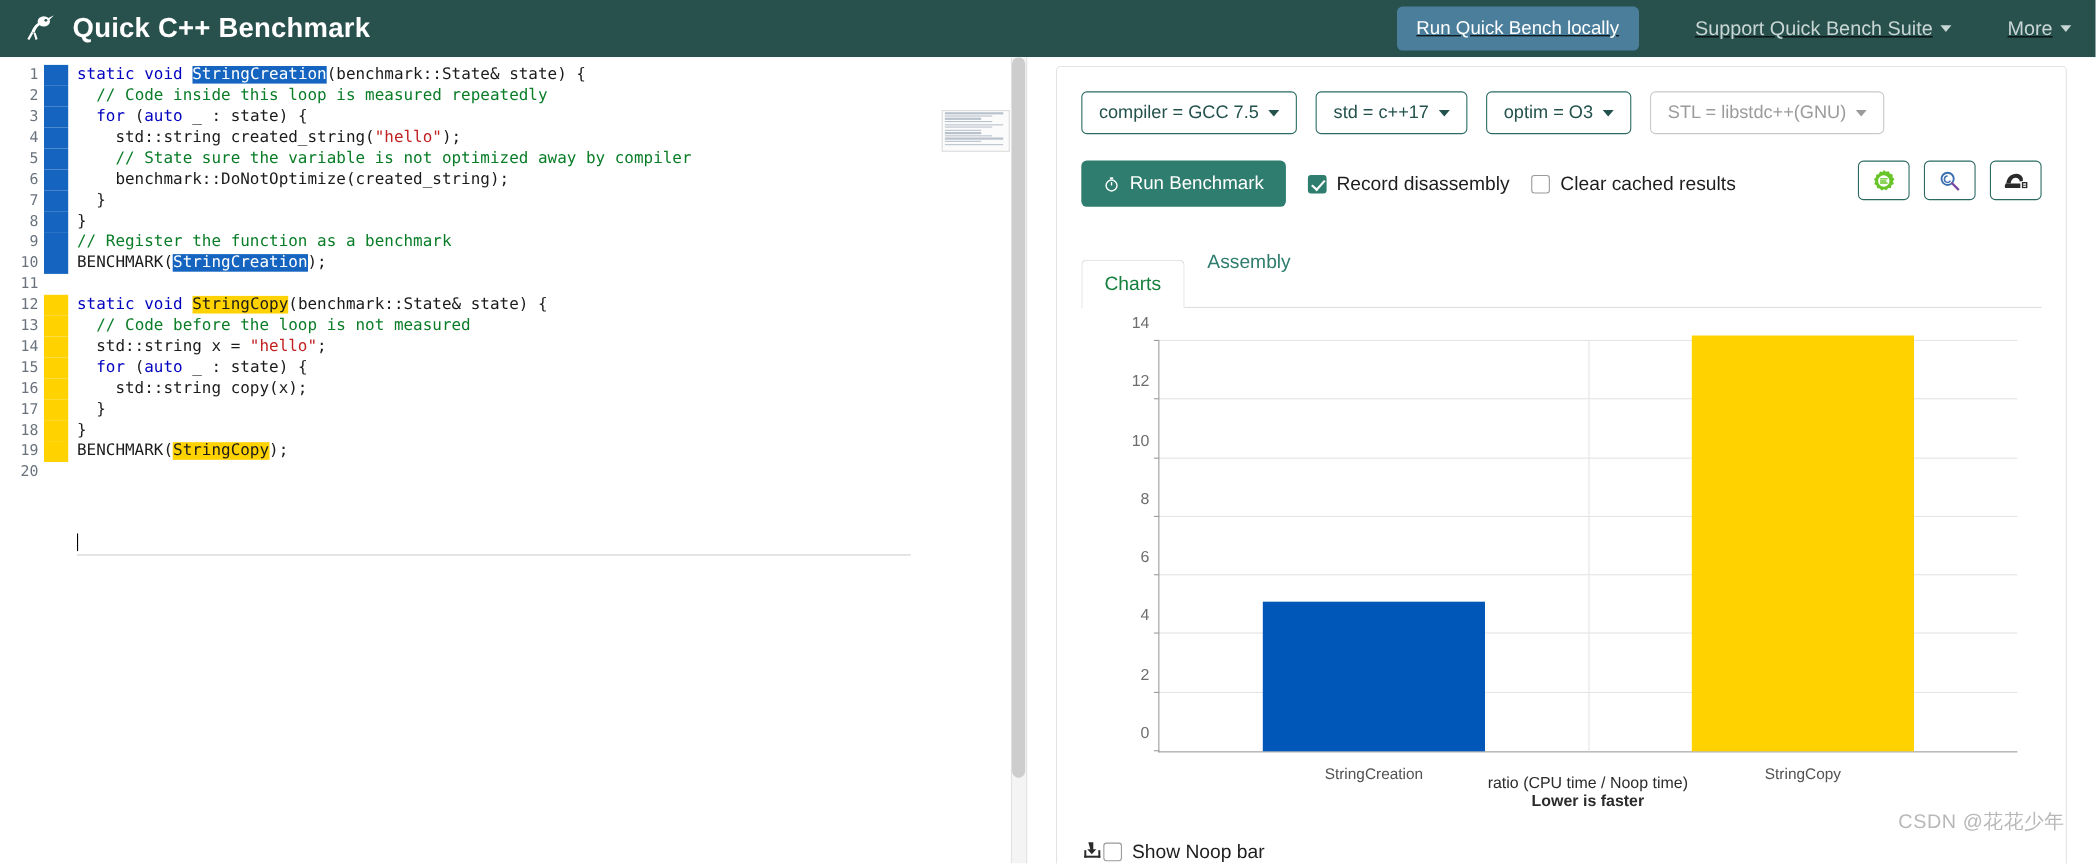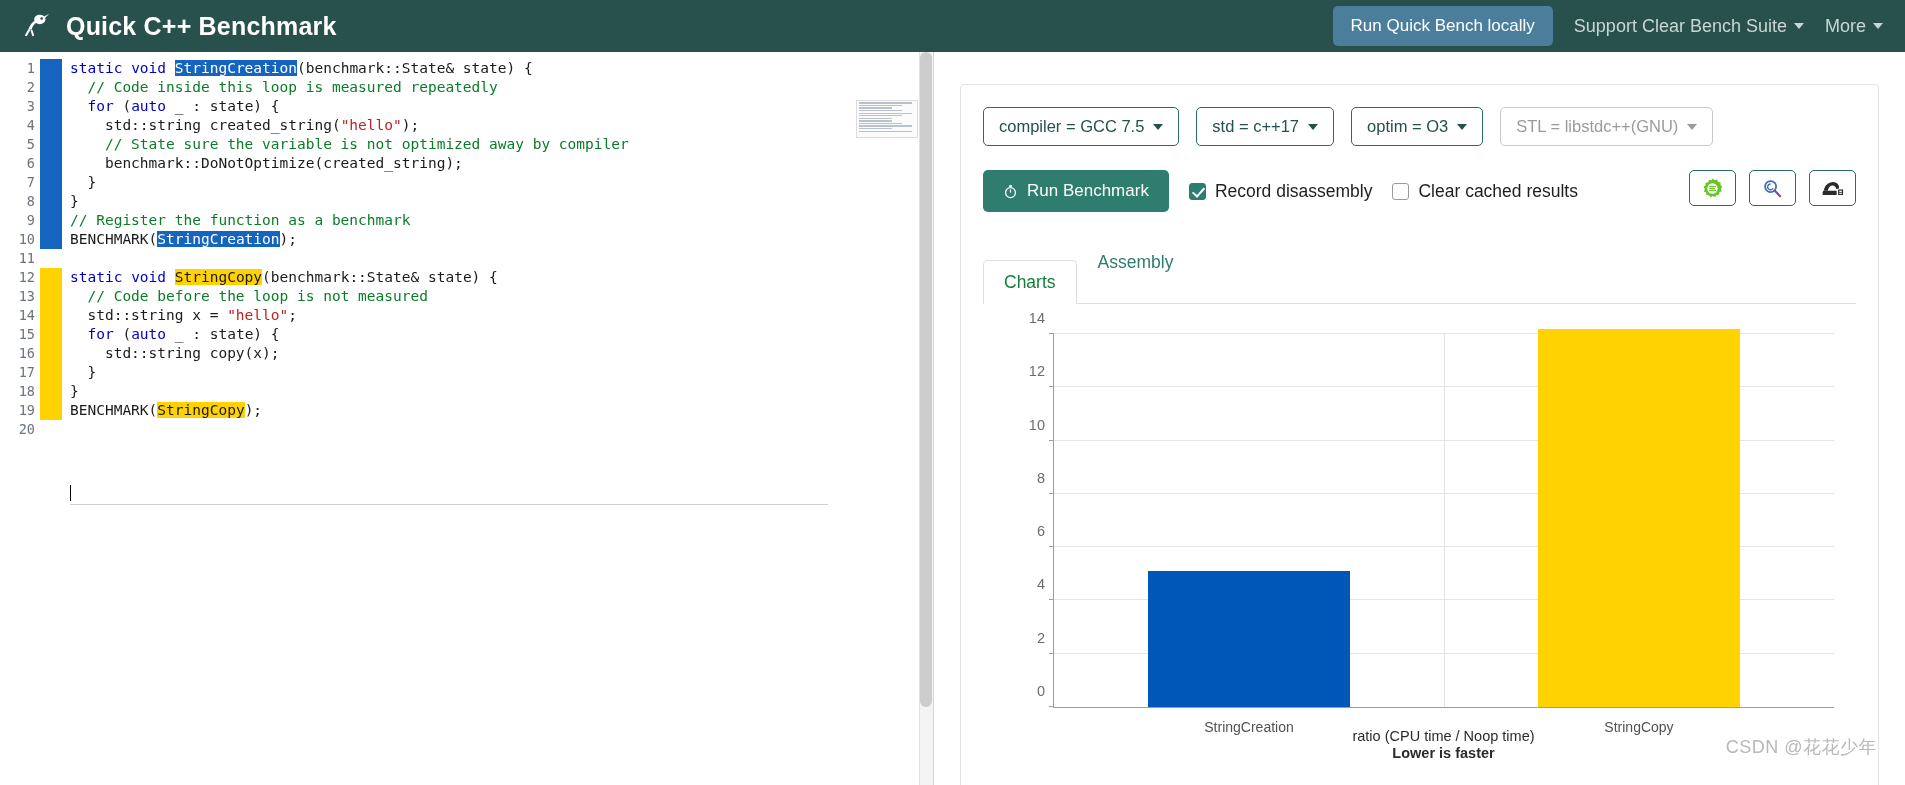--- a/index.html
+++ b/index.html
@@ -20,21 +20,21 @@
     padding:0 22px 0 22px;
     position:relative;
   }
   #brand { display:flex; align-items:center; gap:14px; }
   #brand-logo { width:30px; height:30px; display:block; }
   #brand-title {
     color:#ffffff; font-size:25px; font-weight:600;
     letter-spacing:.2px; white-space:nowrap;text-align:right;
   }
   #nav-right {
-    margin-left:auto; display:flex; align-items:center; gap:21px;
+    margin-left:auto; display:flex; align-items:center; gap:51px;text-decoration:underline;
   }
   #run-local-btn {
     background:#4a7e9b; color:#ffffff;
     border:none; border-radius:5px;
     font-size:17px; font-family:"Liberation Sans", sans-serif;
     padding:10px 18px; cursor:pointer; white-space:nowrap;
   }
   .nav-link {
     color:#c9d6d4; font-size:18px; white-space:nowrap;
     display:flex; align-items:center; gap:7px; cursor:pointer;
@@ -98,21 +98,21 @@
     position:absolute; right:0; top:0; width:14px; height:100%;
     background:#f4f4f4; border-left:1px solid #e2e2e2;
   }
   #editor-scrollbar-thumb {
     position:absolute; right:1px; top:0; width:12px; height:655px;
     background:#cdcdcd; border-radius:6px;
   }
 
   
   #right-pane {
-    flex:1; background:#ffffff; padding:32px 26px 0 26px;
+    flex:1; background:#ffffff; padding:8px 26px 0 26px;
     position:relative; overflow:hidden;
   }
   #controls-card {
     border:1px solid #e3e3e3; border-radius:4px;
     padding:22px 22px 18px 22px; background:#ffffff;
     min-height:640px;
   }
   #opts-row { display:flex; gap:17px; align-items:center; margin-bottom:24px; }
   .opt-btn {
     border:1px solid #2b6b63; border-radius:5px;
@@ -211,21 +211,21 @@
         <path d="M7 19 l-4 7 2 1 4 -7 z"></path>
         <path d="M9 20 l2 7 2 -1 -2 -6 z"></path>
         <circle cx="21" cy="8" r="1.4" fill="#28514e"></circle>
       </g>
     </svg>
     <span id="brand-title">Quick C++ Benchmark</span>
   </div>
   <div id="nav-right">
     <button id="run-local-btn">Run Quick Bench locally</button>
     <div class="nav-link">
-      <span>Support Clear Bench Suite</span>
+      <span>Support Quick Bench Suite</span>
       <i class="caret"></i>
     </div>
     <div class="nav-link">
       <span>More</span>
       <i class="caret"></i>
     </div>
   </div>
 </div>
 
 <div id="body-wrap">

